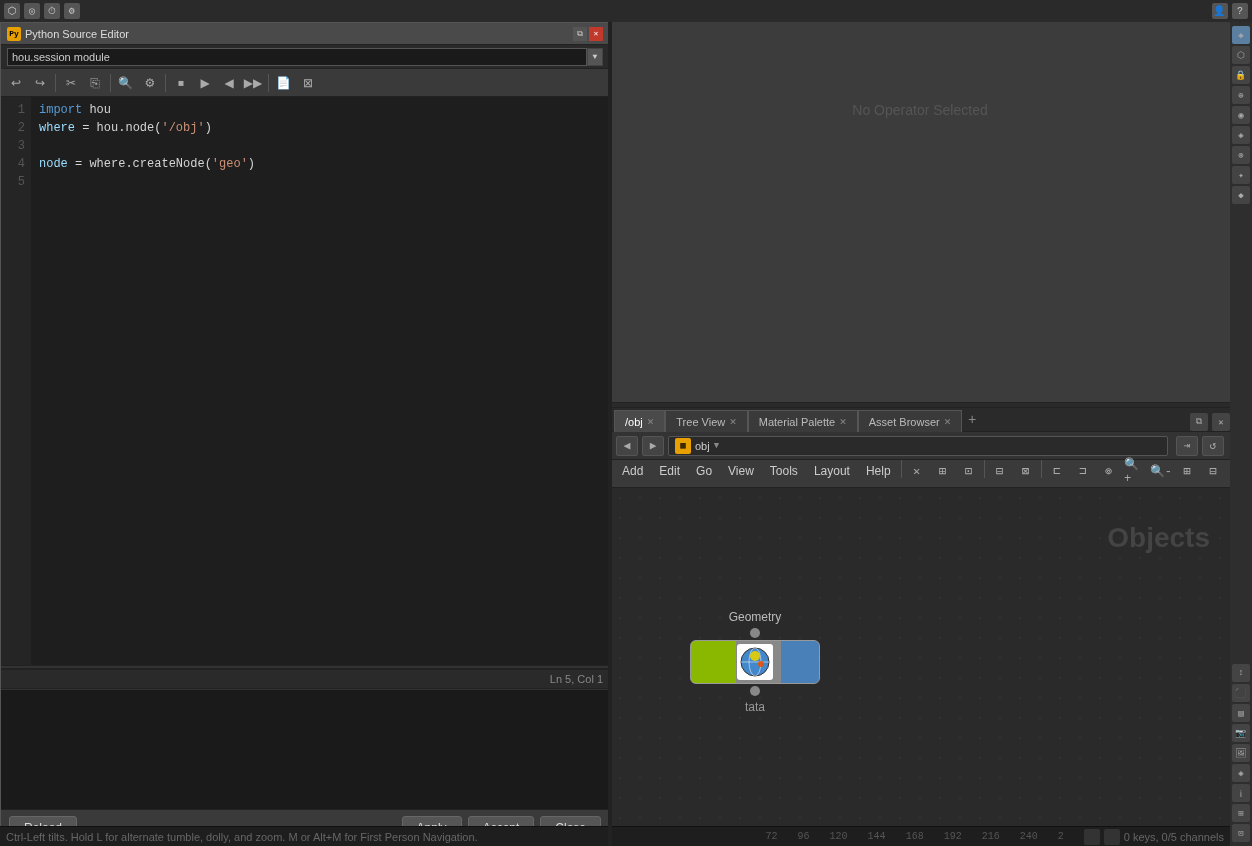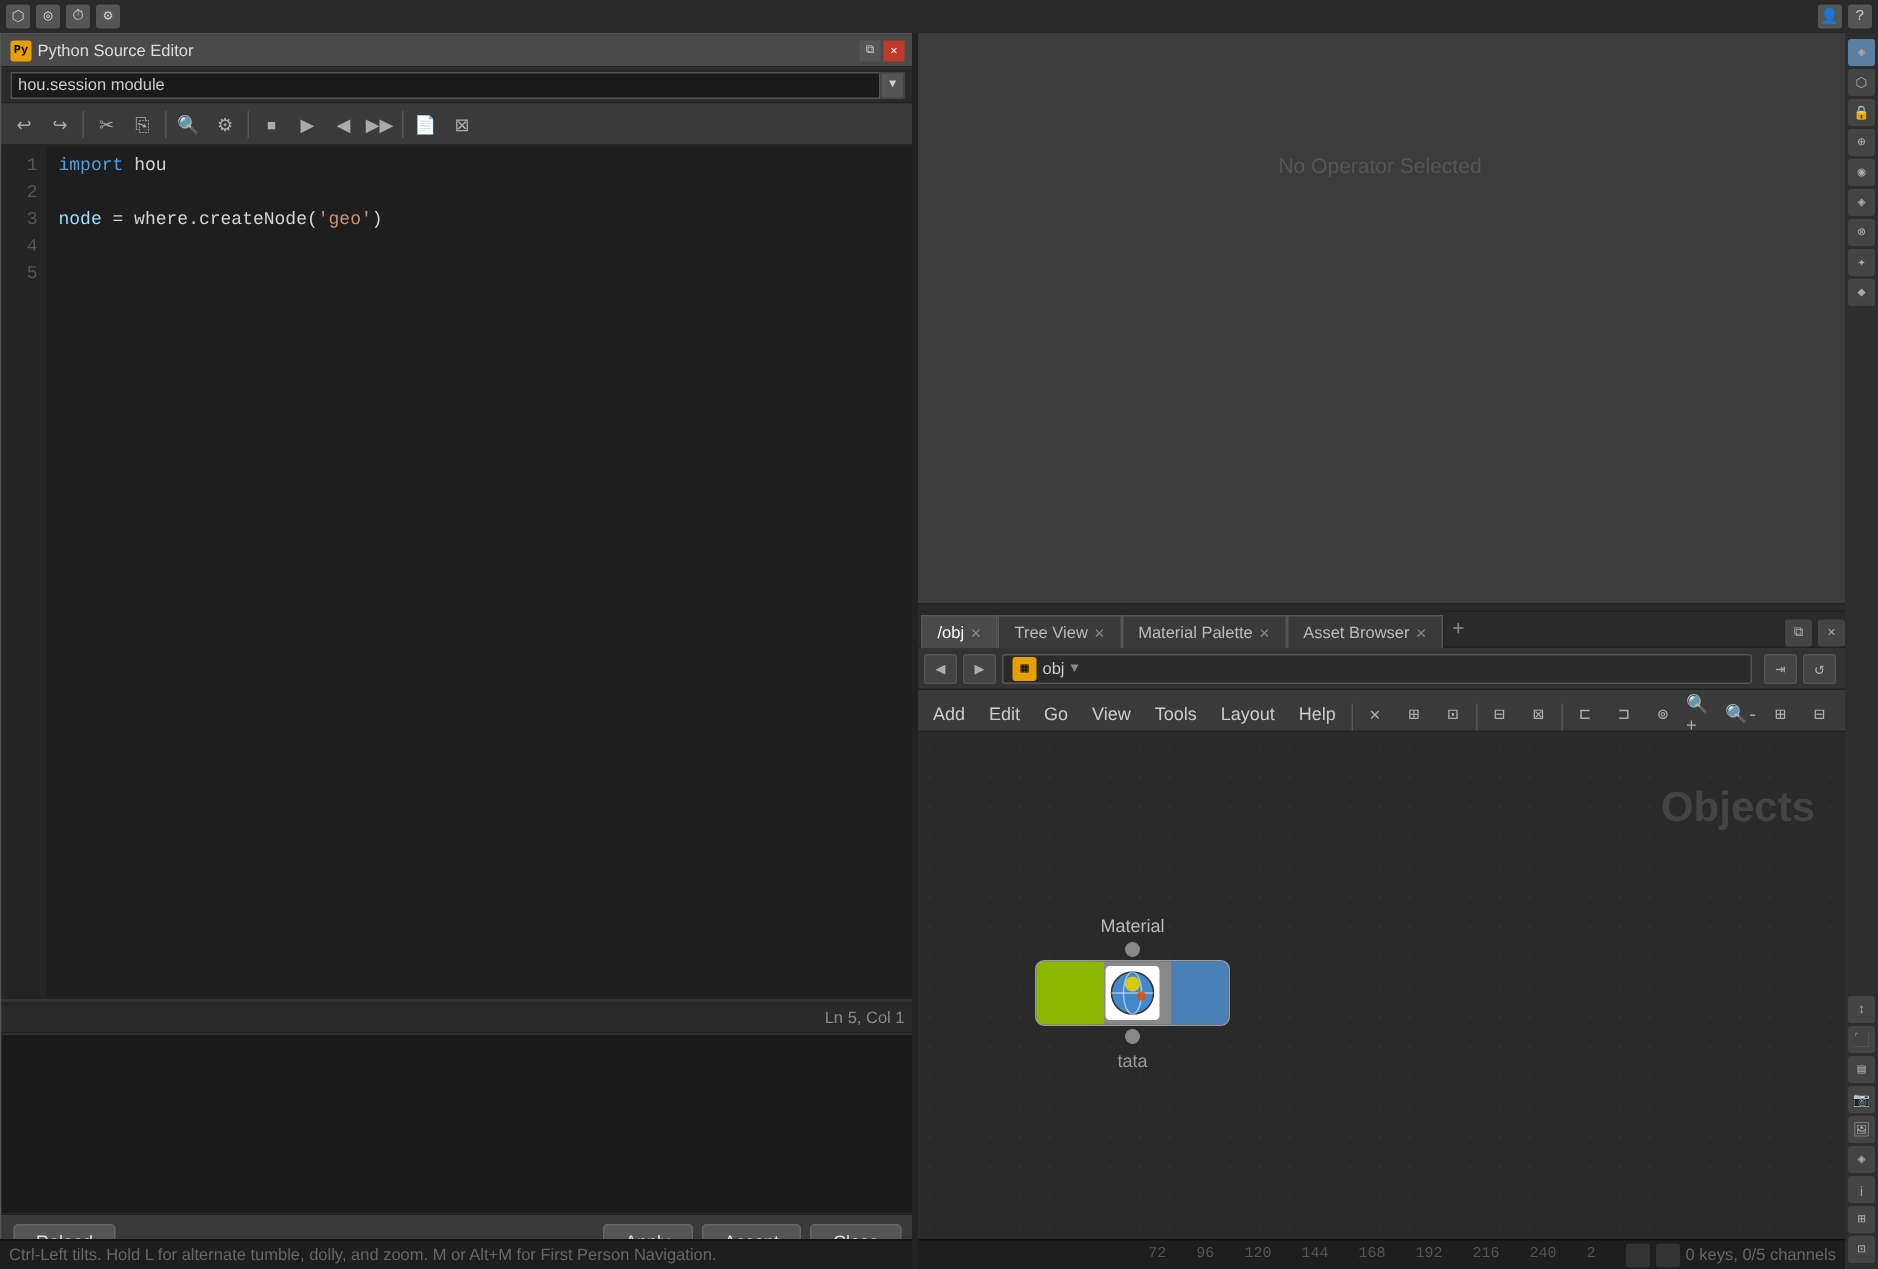--- a/index.html
+++ b/index.html
@@ -351,21 +351,21 @@
       color: #888;
       font-size: 9px;
     }
 
     
     .graph-toolbar {
       height: 28px;
       background: #3a3a3a;
       border-bottom: 1px solid #222;
       display: flex;
-      align-items: flex-end;
+      align-items: flex-start;
       padding: 0 6px;
       gap: 4px;
     }
     .graph-menu-item {
       font-size: 12px;
       font-family: Arial, sans-serif;
       color: #ccc;
       cursor: pointer;
       padding: 0 6px;
       height: 22px;
@@ -601,20 +601,21 @@
       <div class="code-content">
         <div class="line-numbers">
           <div>1</div>
           <div>2</div>
           <div>3</div>
           <div>4</div>
           <div>5</div>
         </div>
         <div class="code-lines">
           <div class="code-line"><span class="kw">import</span> hou</div>
+          <div class="code-line"><span class="var">where</span> = hou.node(<span class="str">'/obj'</span>)</div>
           <div class="code-line"></div>
           <div class="code-line"><span class="var">node</span> = where.createNode(<span class="str">'geo'</span>)</div>
           <div class="code-line"></div>
         </div>
       </div>
     </div>
 
     <div class="resize-handle-h"></div>
 
     <div class="status-bar">
@@ -706,21 +707,21 @@
         <div class="graph-tool-btn">🔍-</div>
         <div class="graph-tool-btn">⊞</div>
         <div class="graph-tool-btn">⊟</div>
       </div>
     </div>
 
     <div class="node-graph">
       <div class="objects-label">Objects</div>
 
       <div class="geo-node">
-        <div class="node-label">Material</div>
+        <div class="node-label">Geometry</div>
         <div class="node-connector-top"></div>
         <div class="node-body">
 
           <div style="position:absolute; left:0; top:0; width:35%; height:100%; background:#8ab800; border-radius: 5px 0 0 5px;"></div>
           <div style="position:absolute; left:35%; top:0; width:35%; height:100%; background:#888;"></div>
           <div style="position:absolute; left:70%; top:0; width:30%; height:100%; background:#4a80b8; border-radius: 0 5px 5px 0;"></div>
 
           <div class="node-thumb" style="position:relative; z-index:2;">
 
             <svg width="32" height="32" viewBox="0 0 32 32">

